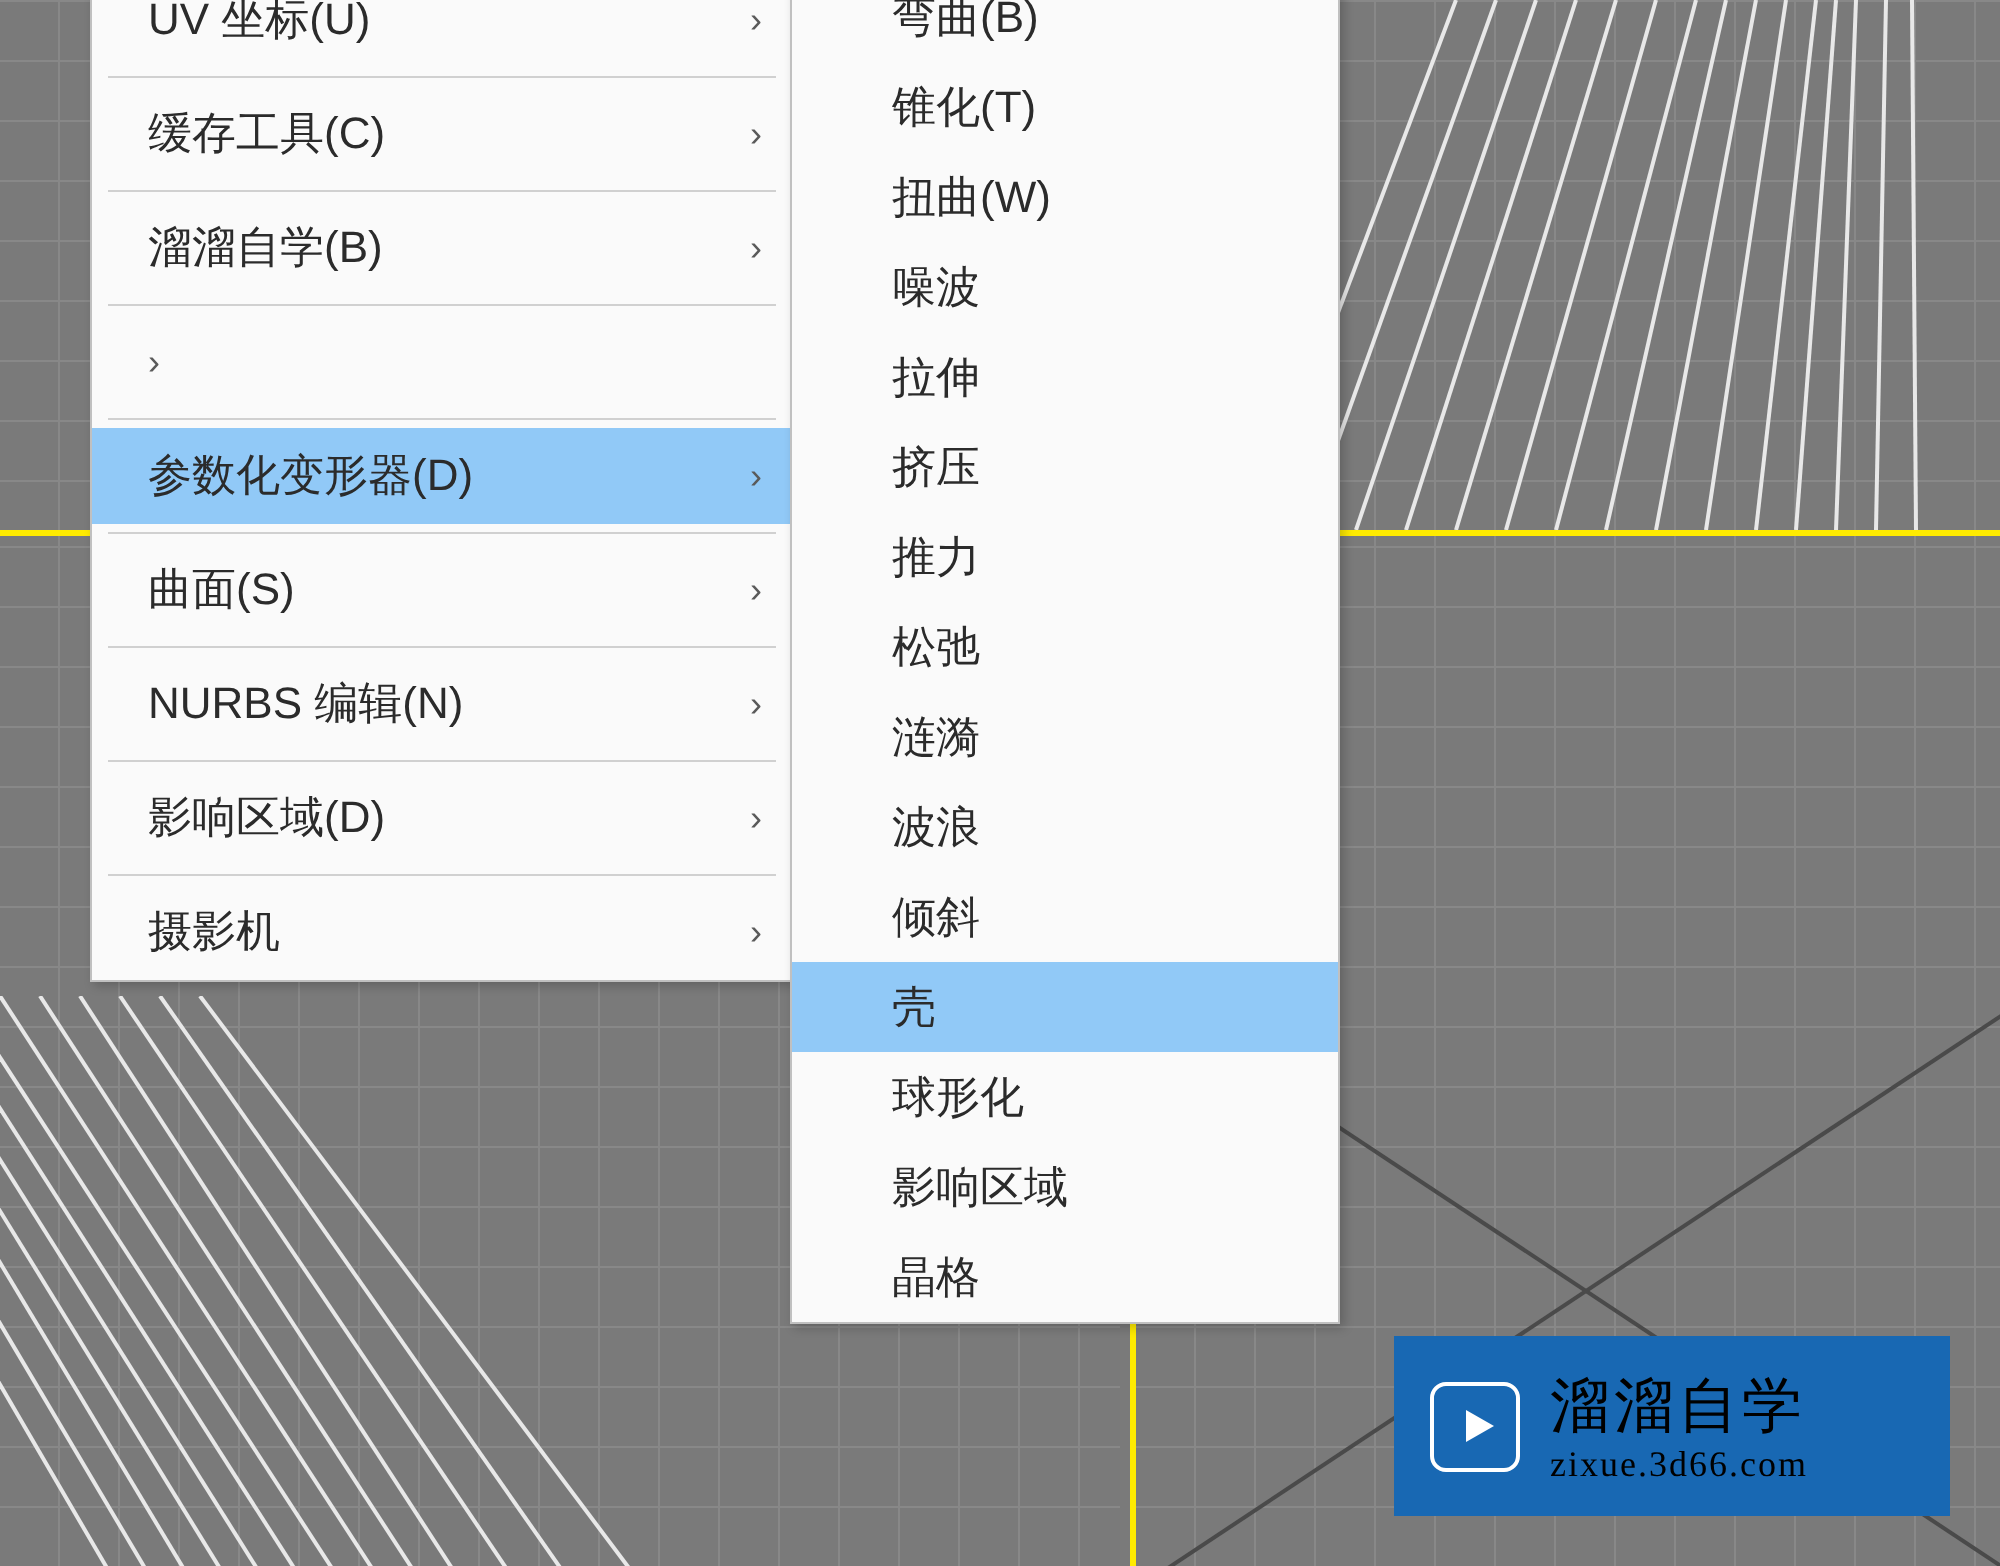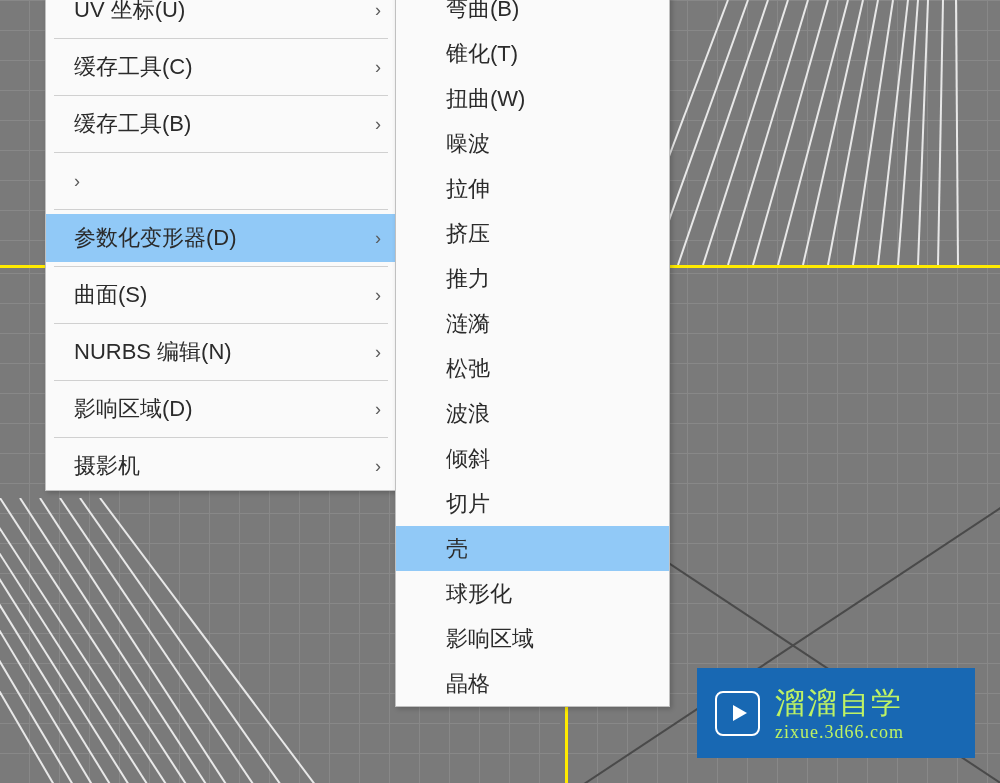--- a/index.html
+++ b/index.html
@@ -123,21 +123,21 @@
     .watermark {
       position: absolute;
       bottom: 25px;
       right: 25px;
       width: 278px;
       height: 90px;
       background: #1868b3;
       display: flex;
       align-items: center;
       padding: 0 18px;
-      color: #bef264;
+      color: #000000;
     }
     
     .watermark-icon {
       width: 45px;
       height: 45px;
       border: 2px solid #fff;
       border-radius: 8px;
       display: flex;
       align-items: center;
       justify-content: center;
@@ -242,21 +242,21 @@
     <span>UV 坐标(U)</span>
     <span class="chevron">›</span>
   </div>
   <div class="menu-separator"></div>
   <div class="menu-item">
     <span>缓存工具(C)</span>
     <span class="chevron">›</span>
   </div>
   <div class="menu-separator"></div>
   <div class="menu-item">
-    <span>缓存工具(B)</span>
+    <span>溜溜自学(B)</span>
     <span class="chevron">›</span>
   </div>
   <div class="menu-separator"></div>
   <div class="menu-item">
     <span class="chevron">›</span>
   </div>
   <div class="menu-separator"></div>
   <div class="menu-item highlighted">
     <span>参数化变形器(D)</span>
     <span class="chevron">›</span>
@@ -299,33 +299,30 @@
   <div class="menu-item">
     <span>拉伸</span>
   </div>
   <div class="menu-item">
     <span>挤压</span>
   </div>
   <div class="menu-item">
     <span>推力</span>
   </div>
   <div class="menu-item">
+    <span>松弛</span>
+  </div>
+  <div class="menu-item">
     <span>涟漪</span>
   </div>
   <div class="menu-item">
-    <span>松弛</span>
-  </div>
-  <div class="menu-item">
     <span>波浪</span>
   </div>
   <div class="menu-item">
     <span>倾斜</span>
-  </div>
-  <div class="menu-item">
-    <span>切片</span>
   </div>
   <div class="menu-item highlighted">
     <span>壳</span>
   </div>
   <div class="menu-item">
     <span>球形化</span>
   </div>
   <div class="menu-item">
     <span>影响区域</span>
   </div>

